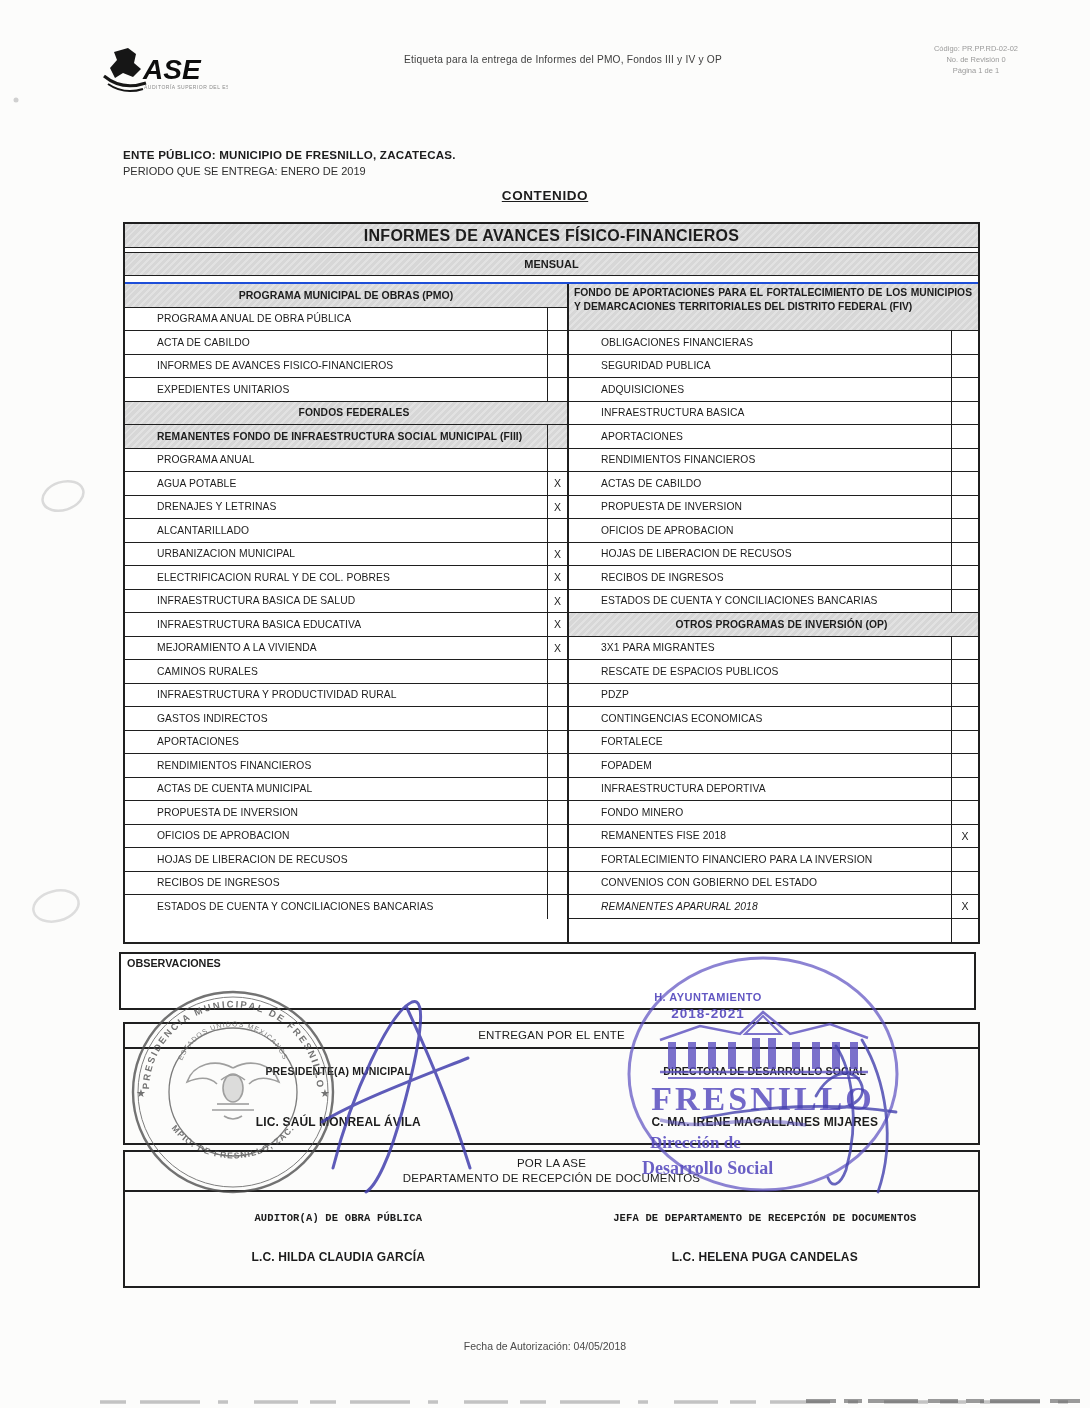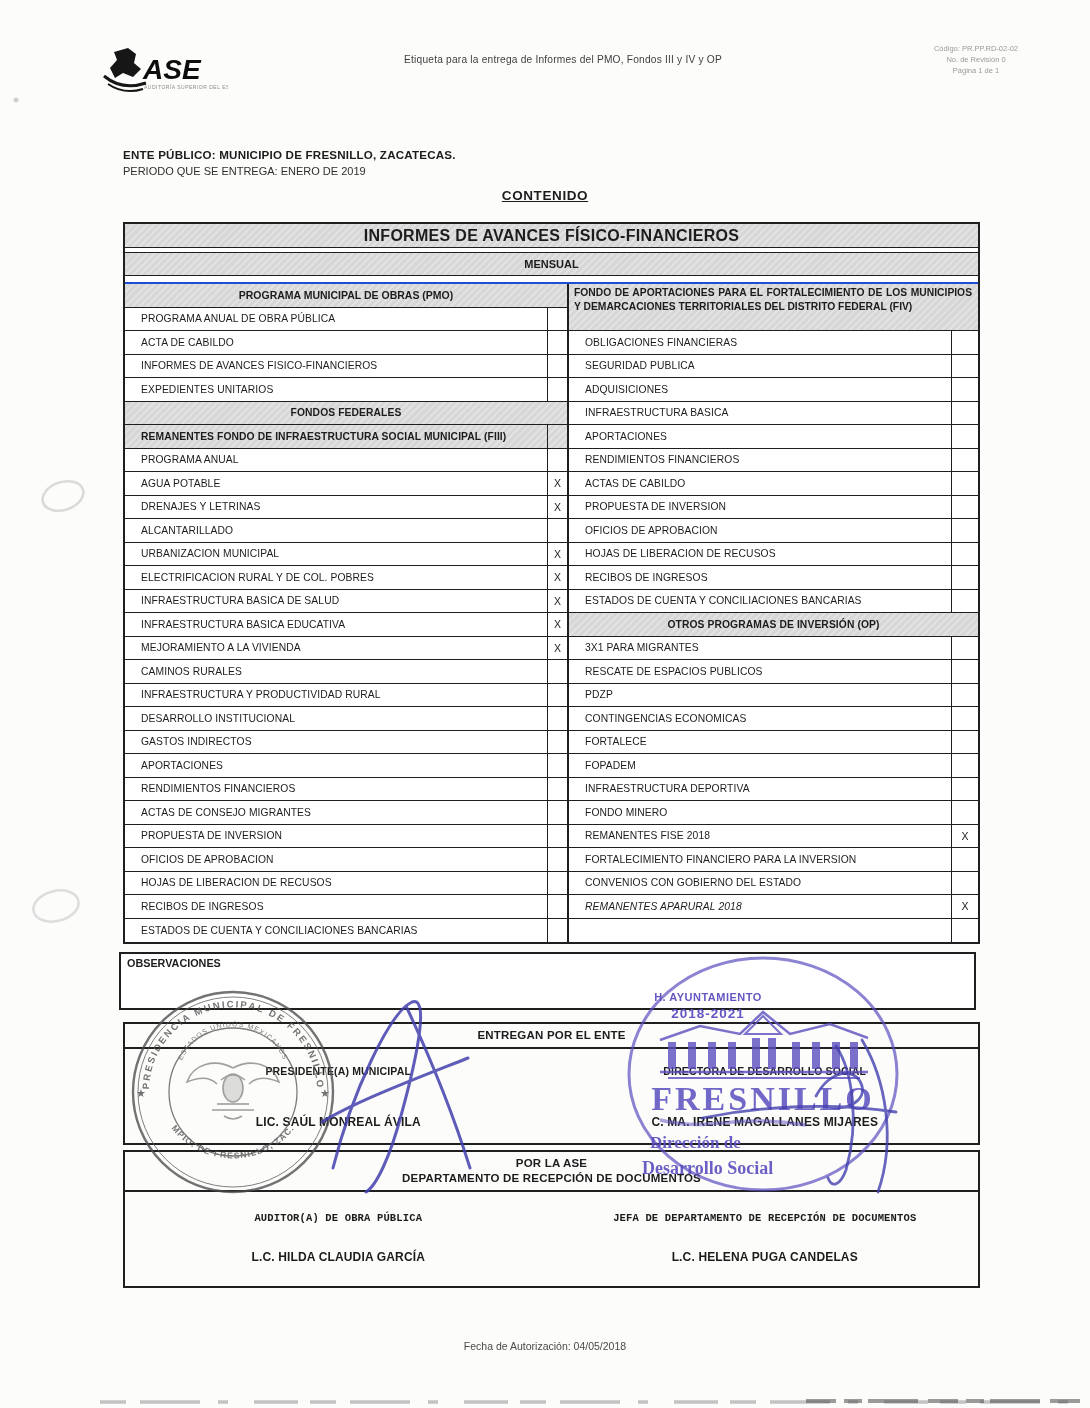--- a/index.html
+++ b/index.html
@@ -33,37 +33,37 @@
   .tcols{ display:flex; border-top:2px solid #1d4ed8; }
   .lcol{ width:442px; }
   .rcol{ flex:1; border-left:2px solid #1f1f1f; }
   .colhead{ height:23.5px; border-bottom:1.5px solid #1f1f1f; font-weight:bold; font-size:10.5px;
     display:flex; align-items:center; justify-content:center; }
   .rcol .colhead{ height:47px; display:block; text-align:justify; font-size:10.3px;
     line-height:1.38; padding:2px 6px 0 5px; }
   .trow{ display:flex; height:23.5px; border-bottom:1.5px solid #1f1f1f; background:#fff; }
   .lcol .trow:last-child, .rcol .trow:last-child{ border-bottom:none; }
   .cl{ flex:1; padding:0 16px; display:flex; align-items:center; font-size:10.3px;
-    letter-spacing:.1px; overflow:hidden; white-space:nowrap; }
+    letter-spacing:.1px; overflow:hidden; white-space:nowrap;margin-left:16px; }
   .cl.it{ font-style:italic; }
   .ck{ width:20px; border-left:1.5px solid #1f1f1f; display:flex; align-items:center; justify-content:center;
     font-size:10.5px; }
   .rcol .ck{ width:27px; }
   .trow.section{ background-color:#d7d7d7;
     background-image:repeating-linear-gradient(135deg, rgba(255,255,255,.28) 0 2px, rgba(0,0,0,0) 2px 5px);
     font-weight:bold; }
   .trow.section .cl{ justify-content:center; }
   .trow.section.aleft .cl{ justify-content:flex-start; }
   
   .obs-box{ position:absolute; left:119px; top:952px; width:857px; height:58px;
     border:2px solid #1f1f1f; background:#fff; padding:3px 6px; font-size:10.8px; font-weight:bold; }
   .sign-box{ position:absolute; left:123px; width:857px; border:2px solid #1f1f1f; background:transparent; }
   .box-entregan{ top:1022px; height:123px; }
   .box-ase{ top:1150px; height:138px; }
-  .sb-titlebar{ border-bottom:2px solid #1f1f1f; text-align:center; font-weight:bold;
+  .sb-titlebar{ border-bottom:2px solid #1f1f1f; text-align:center; font-weight:normal;
     font-size:11.5px; padding:5px 0 6px 0; letter-spacing:.2px; }
   .sb-titlebar .t2{ margin-top:3px; }
   .sb-cols{ display:flex; }
   .sb-col{ flex:1; text-align:center; }
   .sb-role{ margin-top:16px; font-size:10.5px; font-weight:bold; letter-spacing:.15px; }
   .sb-name{ margin-top:38px; font-size:12px; font-weight:bold; letter-spacing:.15px; }
   .box-ase .sb-role{ margin-top:20px;font-family:Liberation Mono, monospace; }
   .box-ase .sb-name{ margin-top:26px; }
   .footer{ position:absolute; left:0; top:1340px; width:1090px; text-align:center;
     font-size:10.5px; color:#4a4a4a; }
@@ -165,37 +165,33 @@
             </div>
             <div class="trow">
               <div class="cl">CAMINOS RURALES</div>
               <div class="ck"></div>
             </div>
             <div class="trow">
               <div class="cl">INFRAESTRUCTURA Y PRODUCTIVIDAD RURAL</div>
               <div class="ck"></div>
             </div>
             <div class="trow">
-              <div class="cl">DESARROLLO INSTITUCIONAL</div>
-              <div class="ck"></div>
-            </div>
-            <div class="trow">
               <div class="cl">GASTOS INDIRECTOS</div>
               <div class="ck"></div>
             </div>
             <div class="trow">
               <div class="cl">APORTACIONES</div>
               <div class="ck"></div>
             </div>
             <div class="trow">
               <div class="cl">RENDIMIENTOS FINANCIEROS</div>
               <div class="ck"></div>
             </div>
             <div class="trow">
-              <div class="cl">ACTAS DE CONSEJO MIGRANTES</div>
+              <div class="cl">ACTAS DE CUENTA MUNICIPAL</div>
               <div class="ck"></div>
             </div>
             <div class="trow">
               <div class="cl">PROPUESTA DE INVERSION</div>
               <div class="ck"></div>
             </div>
             <div class="trow">
               <div class="cl">OFICIOS DE APROBACION</div>
               <div class="ck"></div>
             </div>

